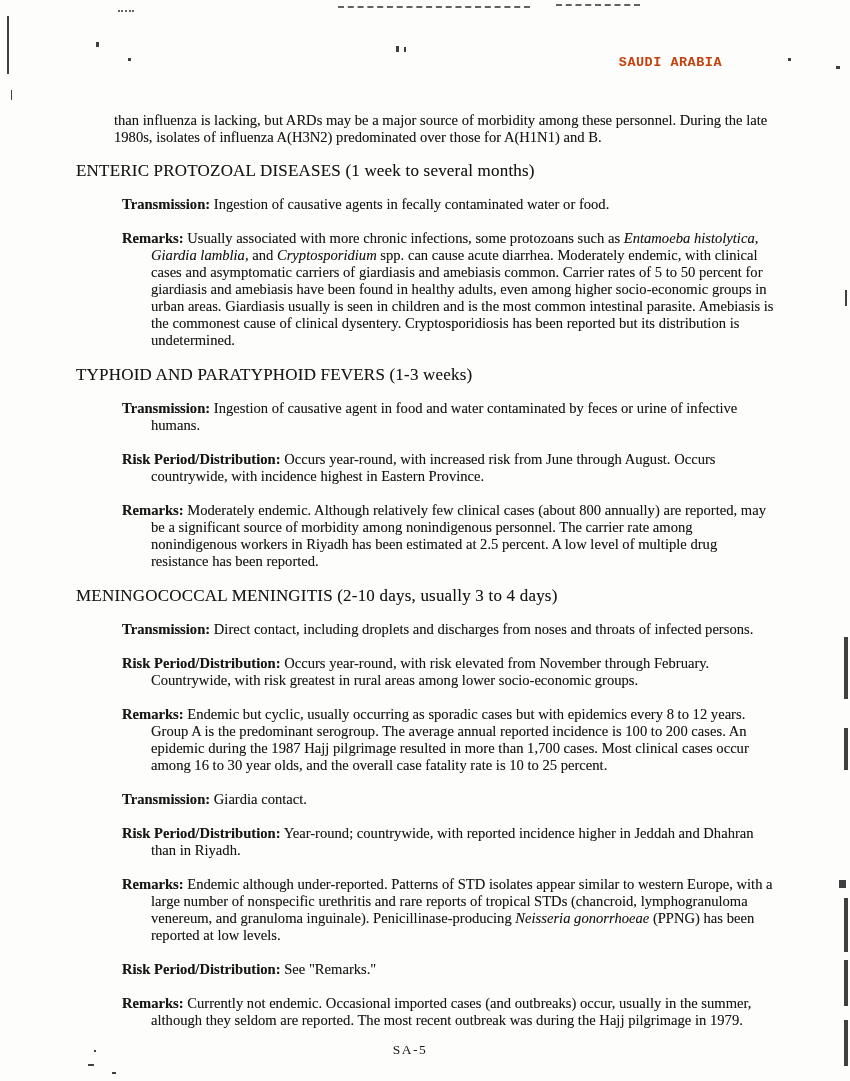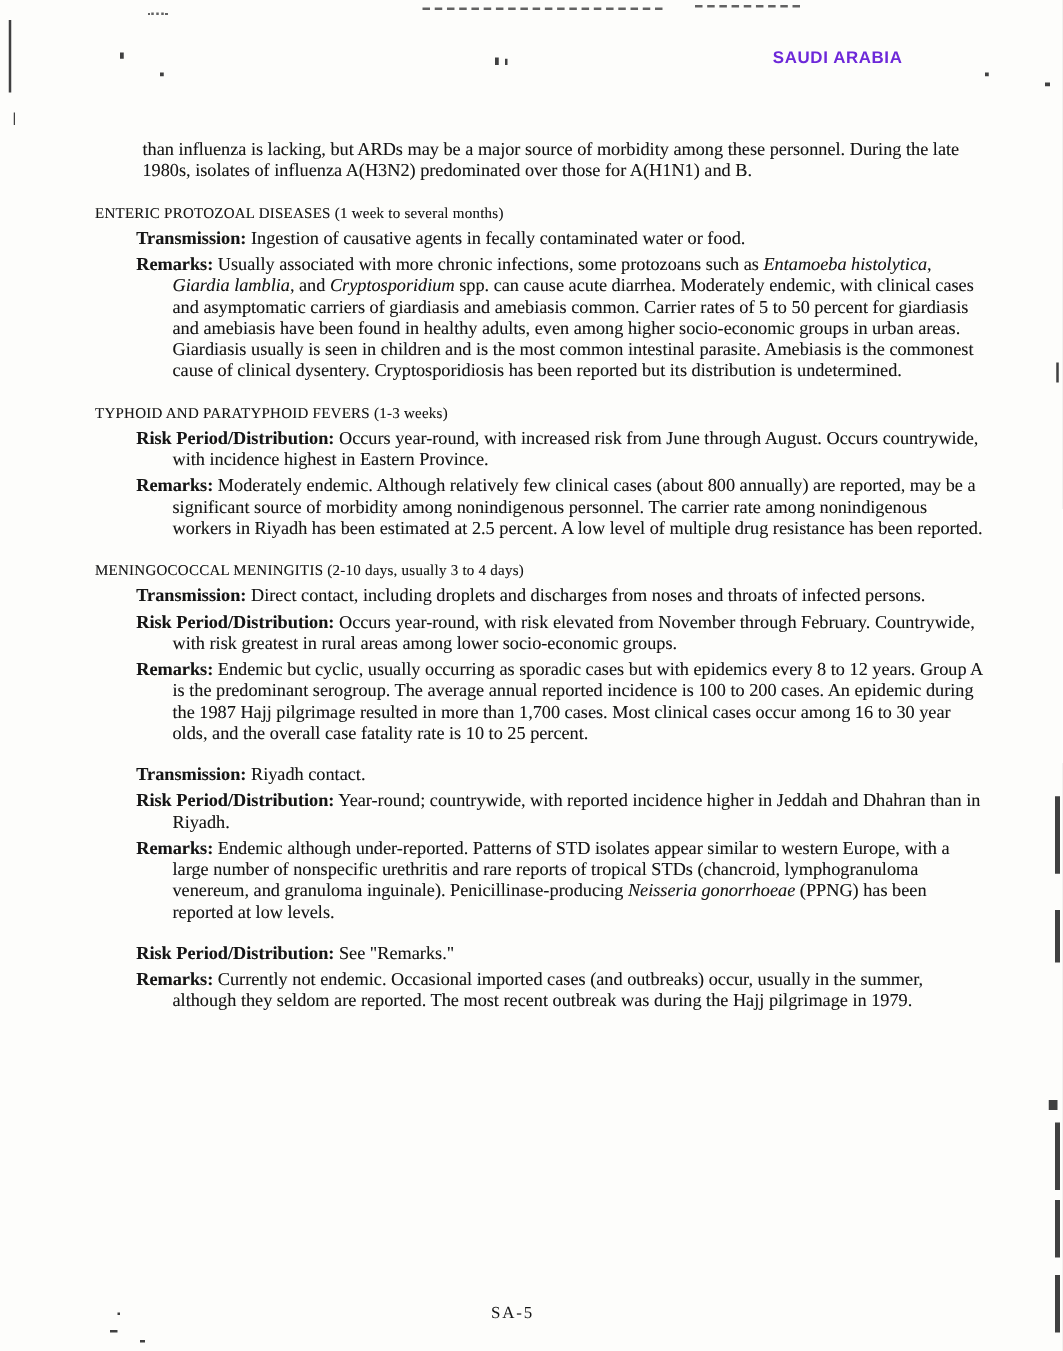--- a/index.html
+++ b/index.html
@@ -6,37 +6,37 @@
   .page {
     position:relative;
     width:850px; height:1081px;
     margin:0 auto;
     background:#fdfdfb;
     overflow:hidden;
     font-family:"Liberation Serif","DejaVu Serif",serif;
     color:#161616;
   }
   .country-header {
-    position:absolute; top:38px; right:128px;
-    font-family:Liberation Sans, sans-serif;
+    position:absolute; top:55px; right:128px;
+    font-family:Liberation Mono, monospace;
     font-weight:700; font-size:13.5px; letter-spacing:0.5px;
-    color:#6d28d9;
+    color:#c2410c;
   }
   .content {
     position:absolute; left:76px; top:112px; width:718px;
     font-size:14.6px; line-height:17px;
     text-shadow:0 0 0.4px rgba(0,0,0,0.35);
   }
   .intro { margin:0 0 0 38px; }
   .section { margin-top:16px; }
   .heading {
-    margin:0; font-size:12px; font-weight:400;
+    margin:0; font-size:17px; font-weight:400;
     letter-spacing:0.2px; line-height:17px;
   }
-  .entry { margin:4px; padding-left:58px; text-indent:-29px; }
+  .entry { margin:17px; padding-left:58px; text-indent:-29px; }
   .entry .label { font-weight:700; }
   .page-number {
     position:absolute; top:1042px; left:0; width:100%;
     text-align:center; font-size:13.5px; letter-spacing:1.5px;
     transform:translateX(-15px);
   }
   
   .art { position:absolute; background:#262626; opacity:0.88; }
   .dash-line { position:absolute; border-top:2px dashed #3c3c3c; opacity:0.8; }
   .dot-line  { position:absolute; border-top:2px dotted #3c3c3c; opacity:0.8; }
@@ -79,41 +79,42 @@
   <p class="entry"><span class="label">Transmission:</span> <span class="text">Ingestion of causative agents in fecally contaminated water or food.</span></p>
 
 
   <p class="entry"><span class="label">Remarks:</span> <span class="text">Usually associated with more chronic infections, some protozoans such as <i>Entamoeba histolytica</i>, <i>Giardia lamblia</i>, and <i>Cryptosporidium</i> spp. can cause acute diarrhea. Moderately endemic, with clinical cases and asymptomatic carriers of giardiasis and amebiasis common. Carrier rates of 5 to 50 percent for giardiasis and amebiasis have been found in healthy adults, even among higher socio-economic groups in urban areas. Giardiasis usually is seen in children and is the most common intestinal parasite. Amebiasis is the commonest cause of clinical dysentery. Cryptosporidiosis has been reported but its distribution is undetermined.</span></p>
 </div>
   </section>
 
   <section class="section">
     <h2 class="heading">TYPHOID AND PARATYPHOID FEVERS (1-3 weeks)</h2>
     <div class="entries">
+  <p class="entry"><span class="label">Transmission:</span> <span class="text">Ingestion of causative agent in food and water contaminated by feces or urine of infective humans.</span></p>
 
   <p class="entry"><span class="label">Risk Period/Distribution:</span> <span class="text">Occurs year-round, with increased risk from June through August. Occurs countrywide, with incidence highest in Eastern Province.</span></p>
 
   <p class="entry"><span class="label">Remarks:</span> <span class="text">Moderately endemic. Although relatively few clinical cases (about 800 annually) are reported, may be a significant source of morbidity among nonindigenous personnel. The carrier rate among nonindigenous workers in Riyadh has been estimated at 2.5 percent. A low level of multiple drug resistance has been reported.</span></p>
 </div>
   </section>
 
   <section class="section">
     <h2 class="heading">MENINGOCOCCAL MENINGITIS (2-10 days, usually 3 to 4 days)</h2>
     <div class="entries">
   <p class="entry"><span class="label">Transmission:</span> <span class="text">Direct contact, including droplets and discharges from noses and throats of infected persons.</span></p>
 
   <p class="entry"><span class="label">Risk Period/Distribution:</span> <span class="text">Occurs year-round, with risk elevated from November through February. Countrywide, with risk greatest in rural areas among lower socio-economic groups.</span></p>
 
   <p class="entry"><span class="label">Remarks:</span> <span class="text">Endemic but cyclic, usually occurring as sporadic cases but with epidemics every 8 to 12 years. Group A is the predominant serogroup. The average annual reported incidence is 100 to 200 cases. An epidemic during the 1987 Hajj pilgrimage resulted in more than 1,700 cases. Most clinical cases occur among 16 to 30 year olds, and the overall case fatality rate is 10 to 25 percent.</span></p>
 </div>
   </section>
 
   <section class="section">
     <div class="entries">
-  <p class="entry"><span class="label">Transmission:</span> <span class="text">Riyadh contact.</span></p>
+  <p class="entry"><span class="label">Transmission:</span> <span class="text">Giardia contact.</span></p>
 
   <p class="entry"><span class="label">Risk Period/Distribution:</span> <span class="text">Year-round; countrywide, with reported incidence higher in Jeddah and Dhahran than in Riyadh.</span></p>
 
   <p class="entry"><span class="label">Remarks:</span> <span class="text">Endemic although under-reported. Patterns of STD isolates appear similar to western Europe, with a large number of nonspecific urethritis and rare reports of tropical STDs (chancroid, lymphogranuloma venereum, and granuloma inguinale). Penicillinase-producing <i>Neisseria gonorrhoeae</i> (PPNG) has been reported at low levels.</span></p>
 </div>
   </section>
 
   <section class="section">
     <div class="entries">
 

